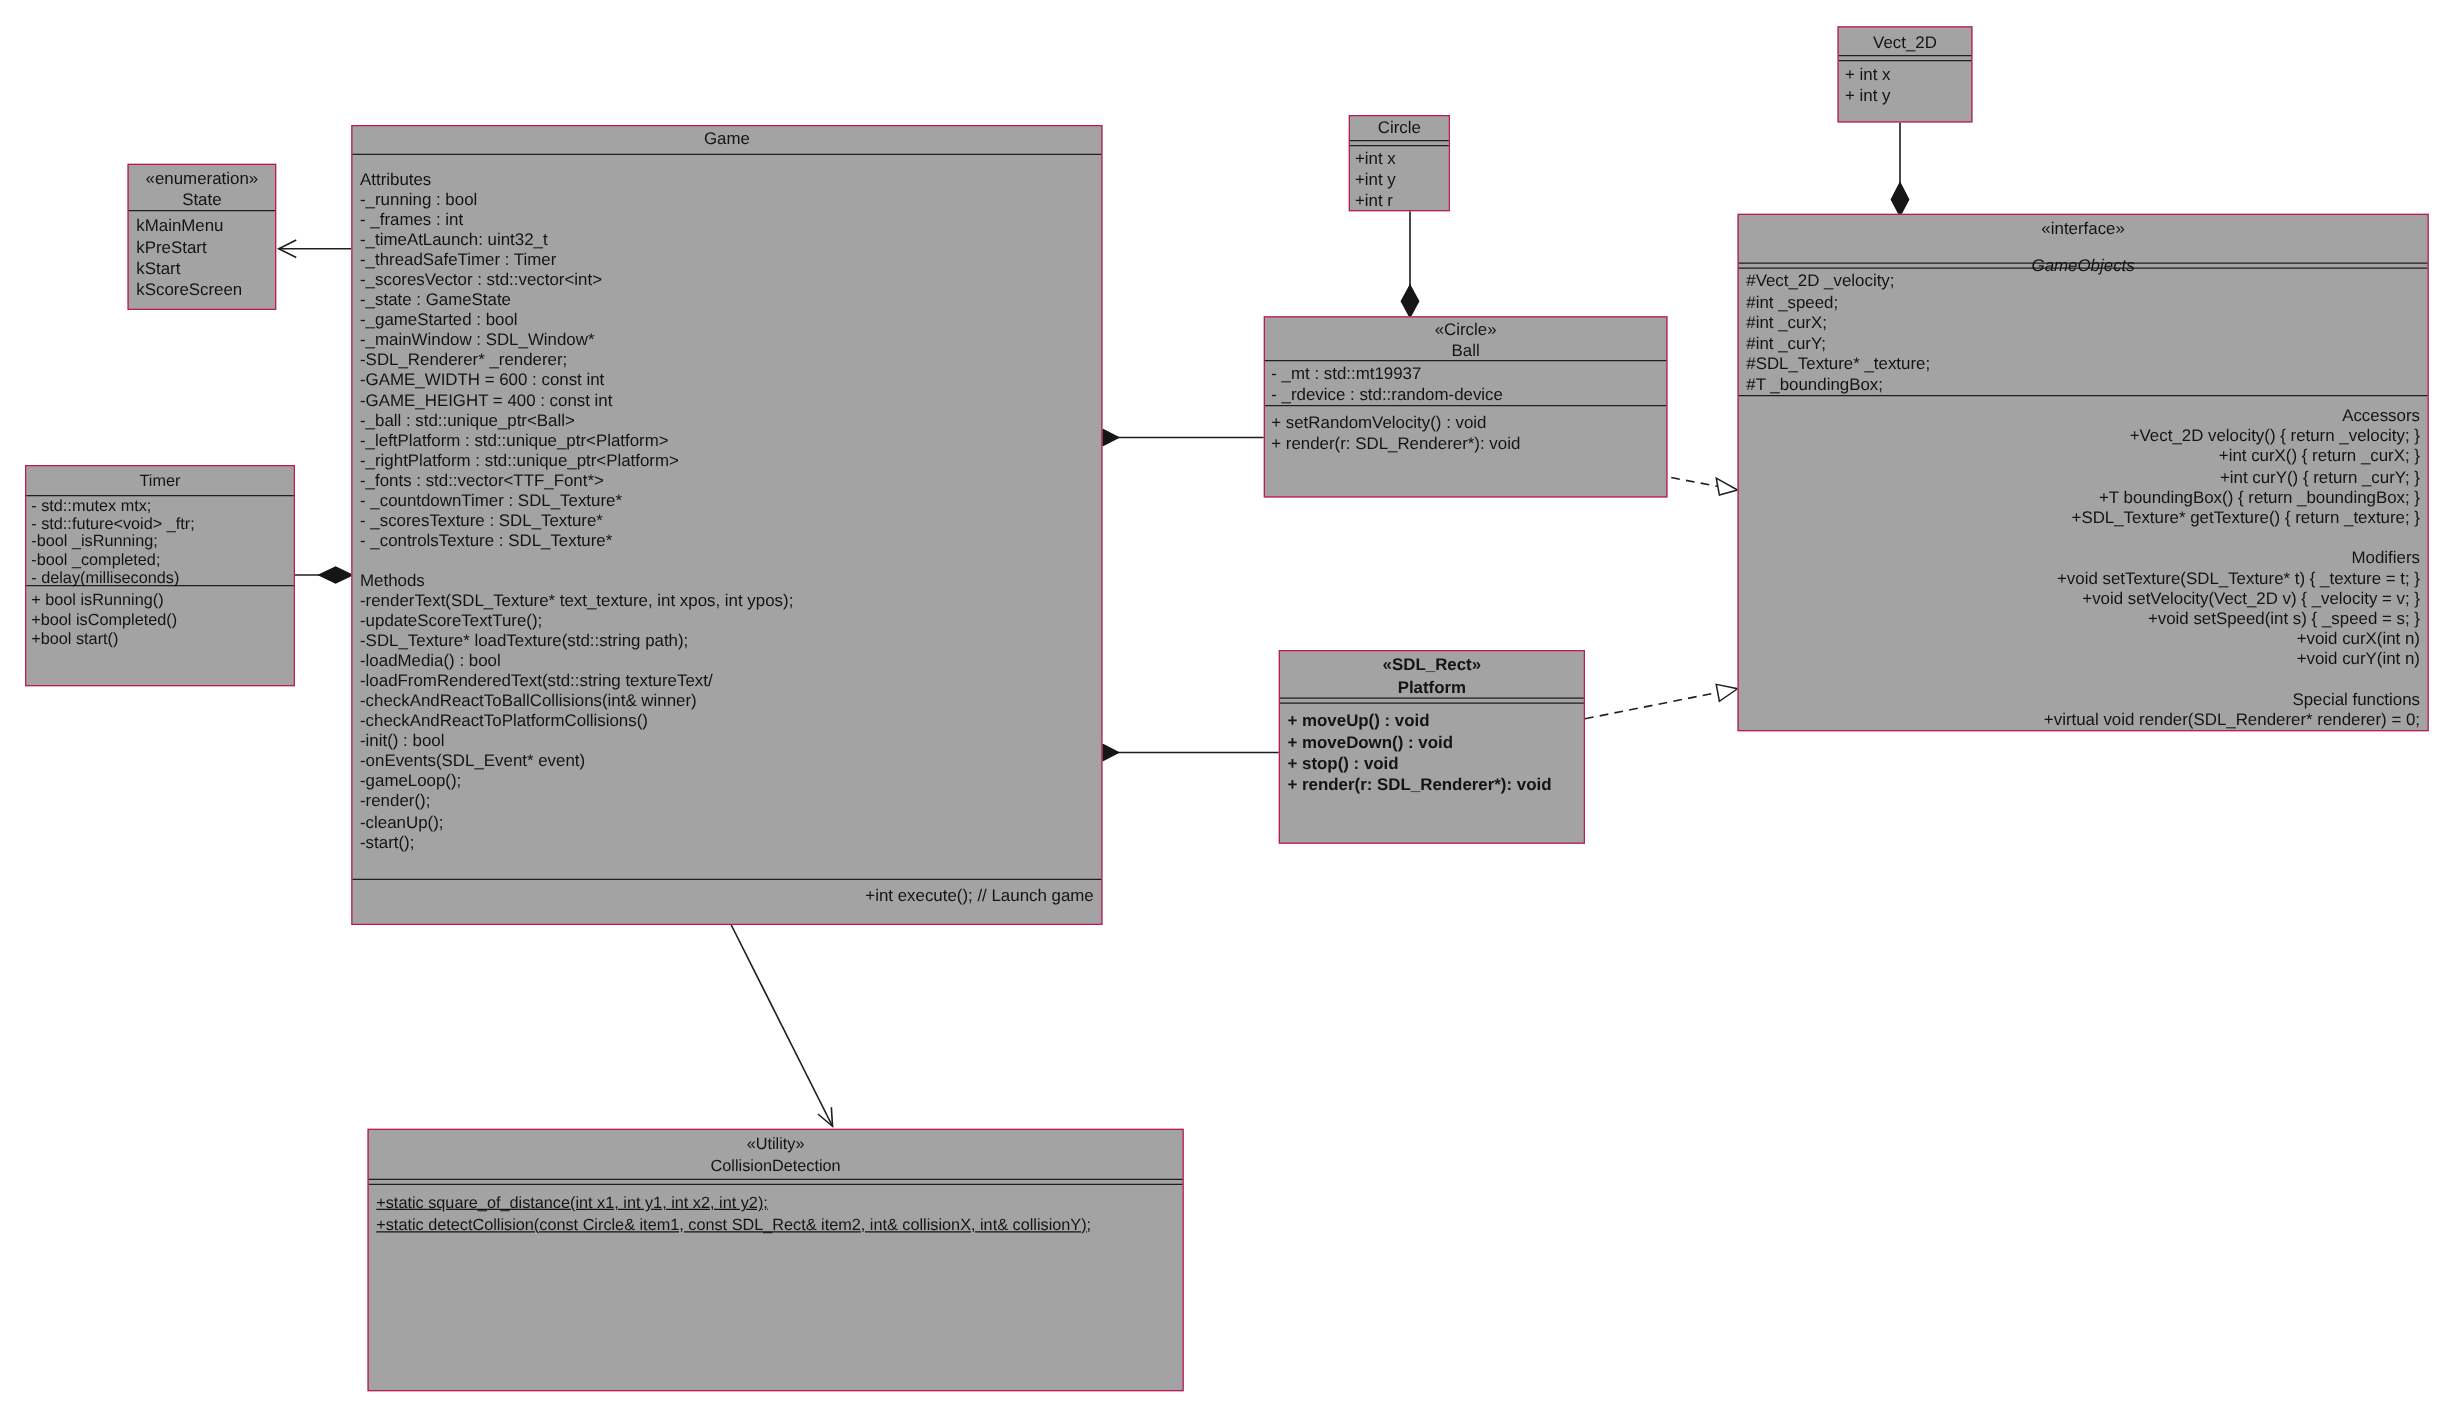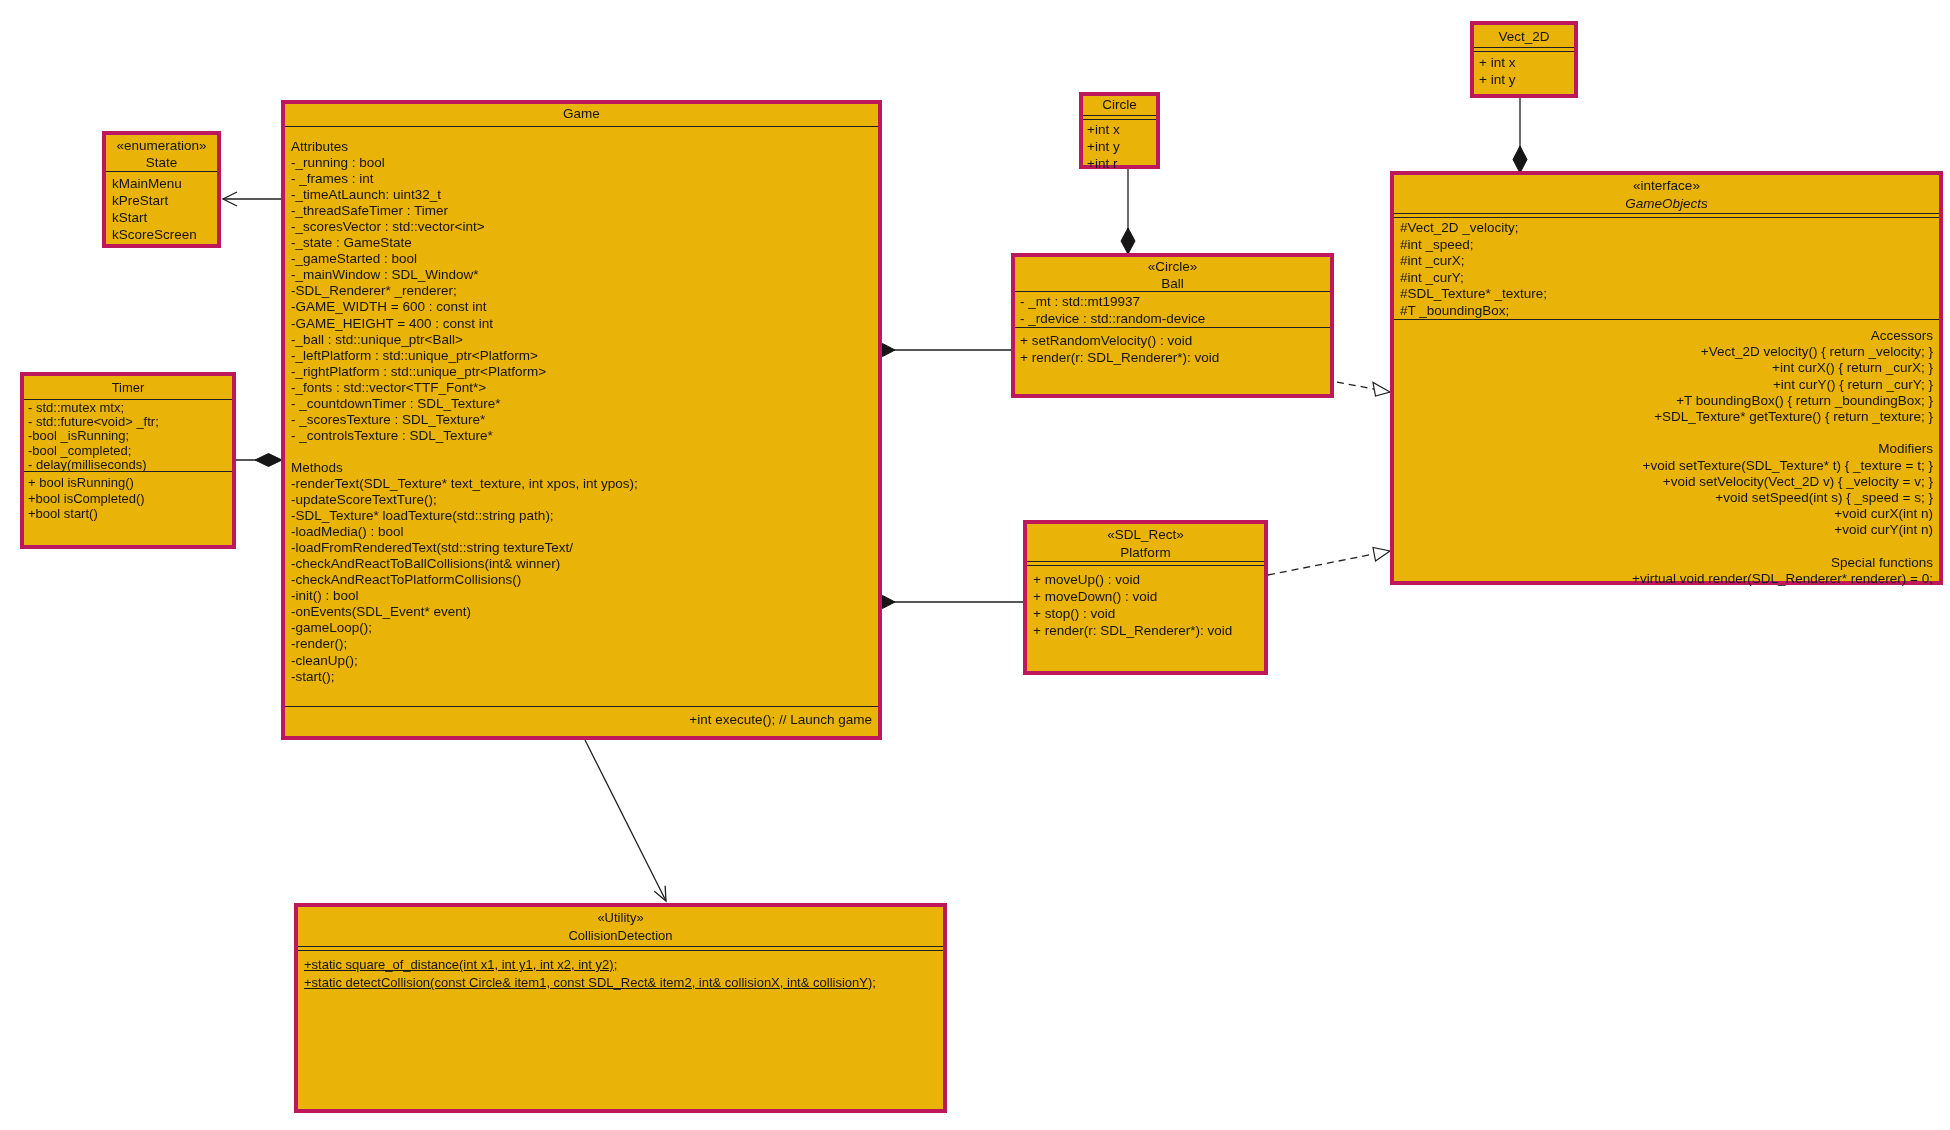--- a/index.html
+++ b/index.html
@@ -1,27 +1,27 @@
 <!DOCTYPE html>
 <html><head>
 <meta charset="utf-8">
 <style>
   html,body{margin:0;padding:0;background:#fff;}
   #canvas{
     position:relative;width:1950px;height:1130px;background:#ffffff;
     font-family:"Liberation Sans","DejaVu Sans",sans-serif;
     color:#141414;font-size:13.5px;line-height:16px;overflow:hidden;
   }
-  .uml-box{position:absolute;background:#eab308;border:4px solid #be185d;box-sizing:border-box;}
+  .uml-box{position:absolute;background:#a3a3a3;border:1px solid #be185d;box-sizing:border-box;}
   .c-title{text-align:center;border-bottom:1px solid #1f1f1f;box-sizing:border-box;padding-top:2px;}
   .c-spacer{height:3px;border-bottom:1px solid #1f1f1f;}
   .c-body{box-sizing:border-box;}
   .c-sep{border-top:1px solid #1f1f1f;text-align:right;}
   .uml-line{white-space:nowrap;}
-  .italic{font-style:italic;}
+  .italic{font-style:italic;margin-top:12px;}
   svg#connectors{position:absolute;left:0;top:0;pointer-events:none;}
   svg#connectors line, svg#connectors polyline{stroke:#1f1f1f;stroke-width:1.3;fill:none;}
   svg#connectors polygon.diamond{fill:#161616;stroke:#161616;}
   svg#connectors polygon.hollow{fill:#ffffff;stroke:#1f1f1f;stroke-width:1.2;}
   svg#connectors line.dashed{stroke-dasharray:7 5;}
 
   
   .game-title{height:23px;}
   .game-body{height:579px;padding:12px 6px 0;line-height:16.05px;}
   .game-footer{padding:5px 6px;}
@@ -191,21 +191,21 @@
     <div class="c-body ball-attrs">
         <div class="uml-line">- _mt : std::mt19937</div>
         <div class="uml-line">- _rdevice : std::random-device</div>
       </div>
     <div class="c-body ball-methods">
         <div class="uml-line">+ setRandomVelocity() : void</div>
         <div class="uml-line">+ render(r: SDL_Renderer*): void</div>
       </div>
   </div>
 
-  <div class="uml-box" style="left:1023px;top:520px;width:245px;height:155px;">
+  <div class="uml-box" style="left:1023px;top:520px;width:245px;height:155px;font-weight:bold;">
     <div class="c-title plat-title">
       <div class="uml-line">«SDL_Rect»</div>
       <div class="uml-line">Platform</div>
     </div>
     <div class="c-spacer"></div>
     <div class="c-body plat-methods">
         <div class="uml-line">+ moveUp() : void</div>
         <div class="uml-line">+ moveDown() : void</div>
         <div class="uml-line">+ stop() : void</div>
         <div class="uml-line">+ render(r: SDL_Renderer*): void</div>

